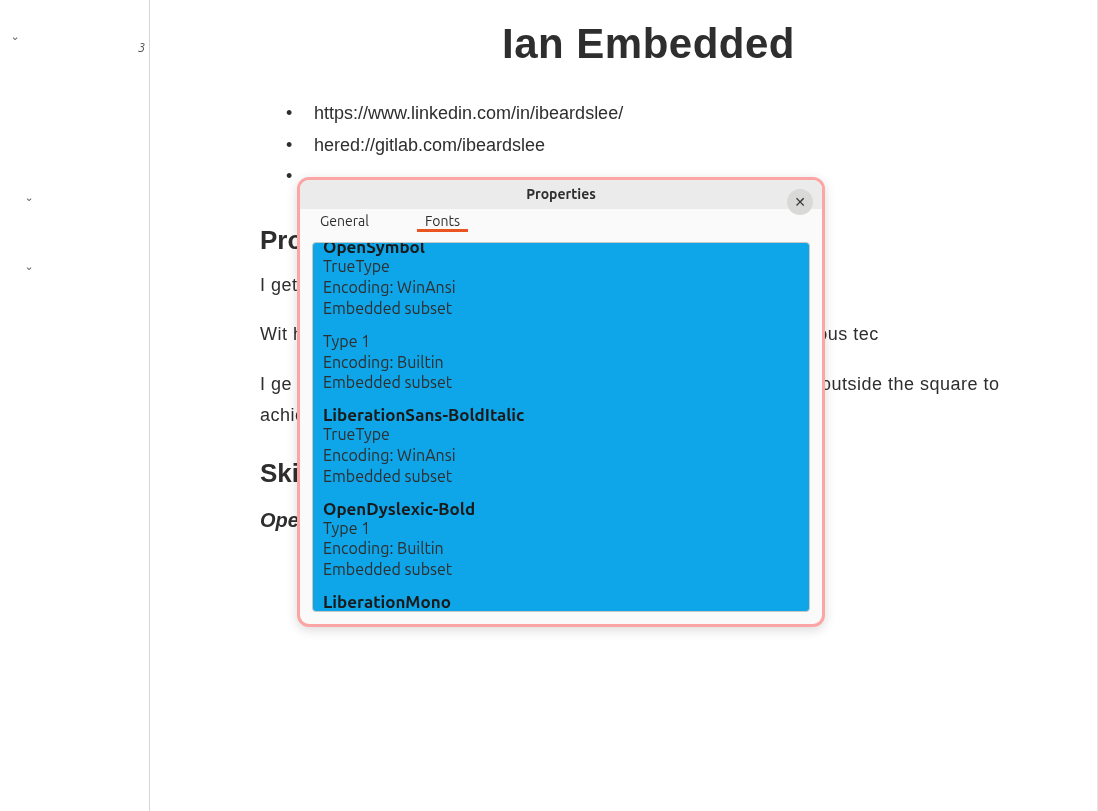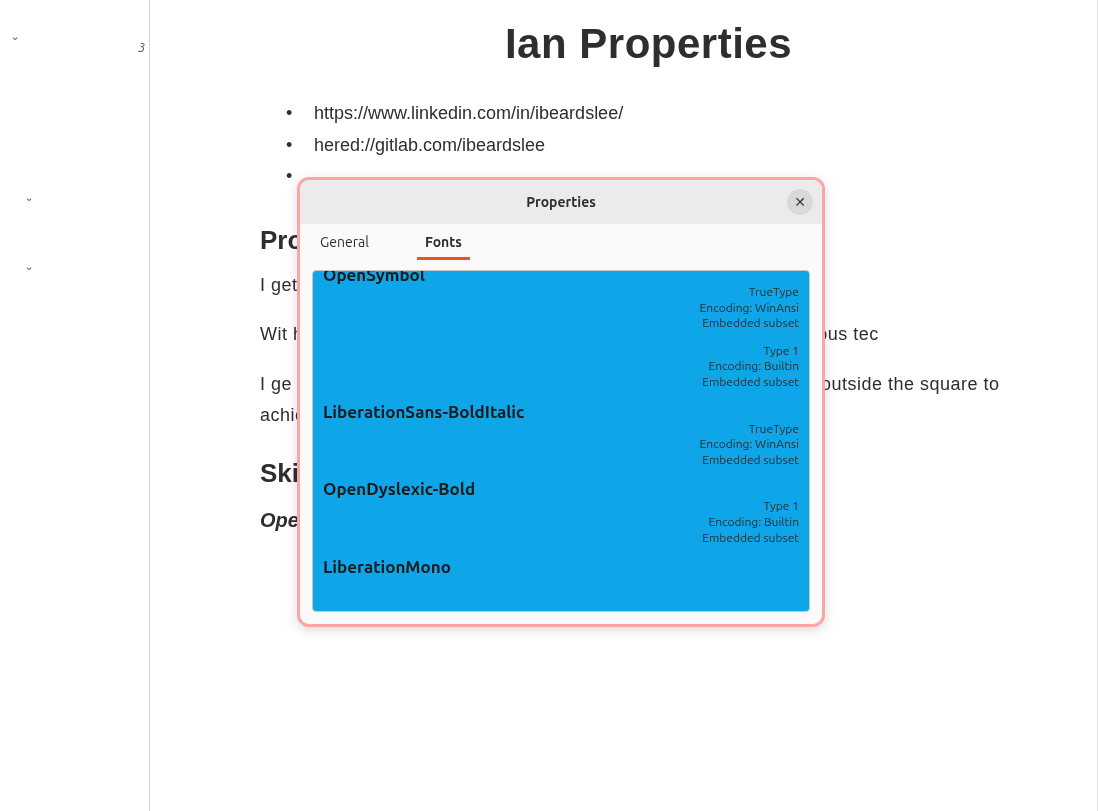--- a/index.html
+++ b/index.html
@@ -167,21 +167,21 @@
 }
 .tab {
   font-size: 14px;
   color: #2e2e2e;
   display: flex;
   align-items: center;
   cursor: pointer;
   padding: 0 8px;
 }
 .tab.active {
-  font-weight: 700;
+  font-weight: 400;
   box-shadow: inset 0 -3px 0 #e95420;
 }
 .dialog-body {
   flex: 1;
   padding: 10px 12px 12px 12px;
   display: flex;
   flex-direction: column;
 }
 .fonts-hint { font-size: 14px; color: #2e2e2e; margin-bottom: 6px; padding-left: 2px; }
 .font-list {
@@ -194,24 +194,23 @@
 }
 .font-entry {
   padding: 8px 10px 4px 10px;
 }
 .font-entry .fname {
   font-weight: 700;
   font-size: 17px;
   color: #1a1a1a;
 }
 .font-entry .fmeta {
-  font-size: 12px;
+  font-size: 16px;
   color: #2e2e2e;
   line-height: 1.3;
-  text-align: right;
 }
 .font-entry.clipped-top .fname {
   margin-top: -14px;
 }
 .font-entry.clipped-bottom {
   padding-bottom: 0;
 }
 </style>
 </head>
 <body>
@@ -285,21 +284,21 @@
       </div>
       <div class="outline-item ind3">
         <span class="chev" style="visibility: visible;"></span>
         <span class="label">Home Net…</span>
         <span class="page">8</span>
       </div>
     </div>
 
   <div class="main">
     <div class="page">
-      <h1 class="title">Ian Properties</h1>
+      <h1 class="title">Ian Embedded</h1>
       <ul class="links">
         <li>https://www.linkedin.com/in/ibeardslee/</li>
         <li>hered://gitlab.com/ibeardslee</li>
         <li>&nbsp;</li>
       </ul>
       <h2 class="section-head">Pro</h2>
       <p class="body-text">I get                                                                                              collaborating with                                                                                               existing pro                                                                                                 people on a jour                                                                                              together.</p>
       <p class="body-text">Wit                                                                                                  hered a range of e                                                                                               nent, business ana                                                                                                s from the des                                                                                                 with various tec</p>
       <p class="body-text">I ge                                                                                                 rends, and exp                                                                                                 our lives and workplaces. That helps me think outside the square to achieve my objectives.</p>
       <h2 class="section-head">Skills Summary</h2>

